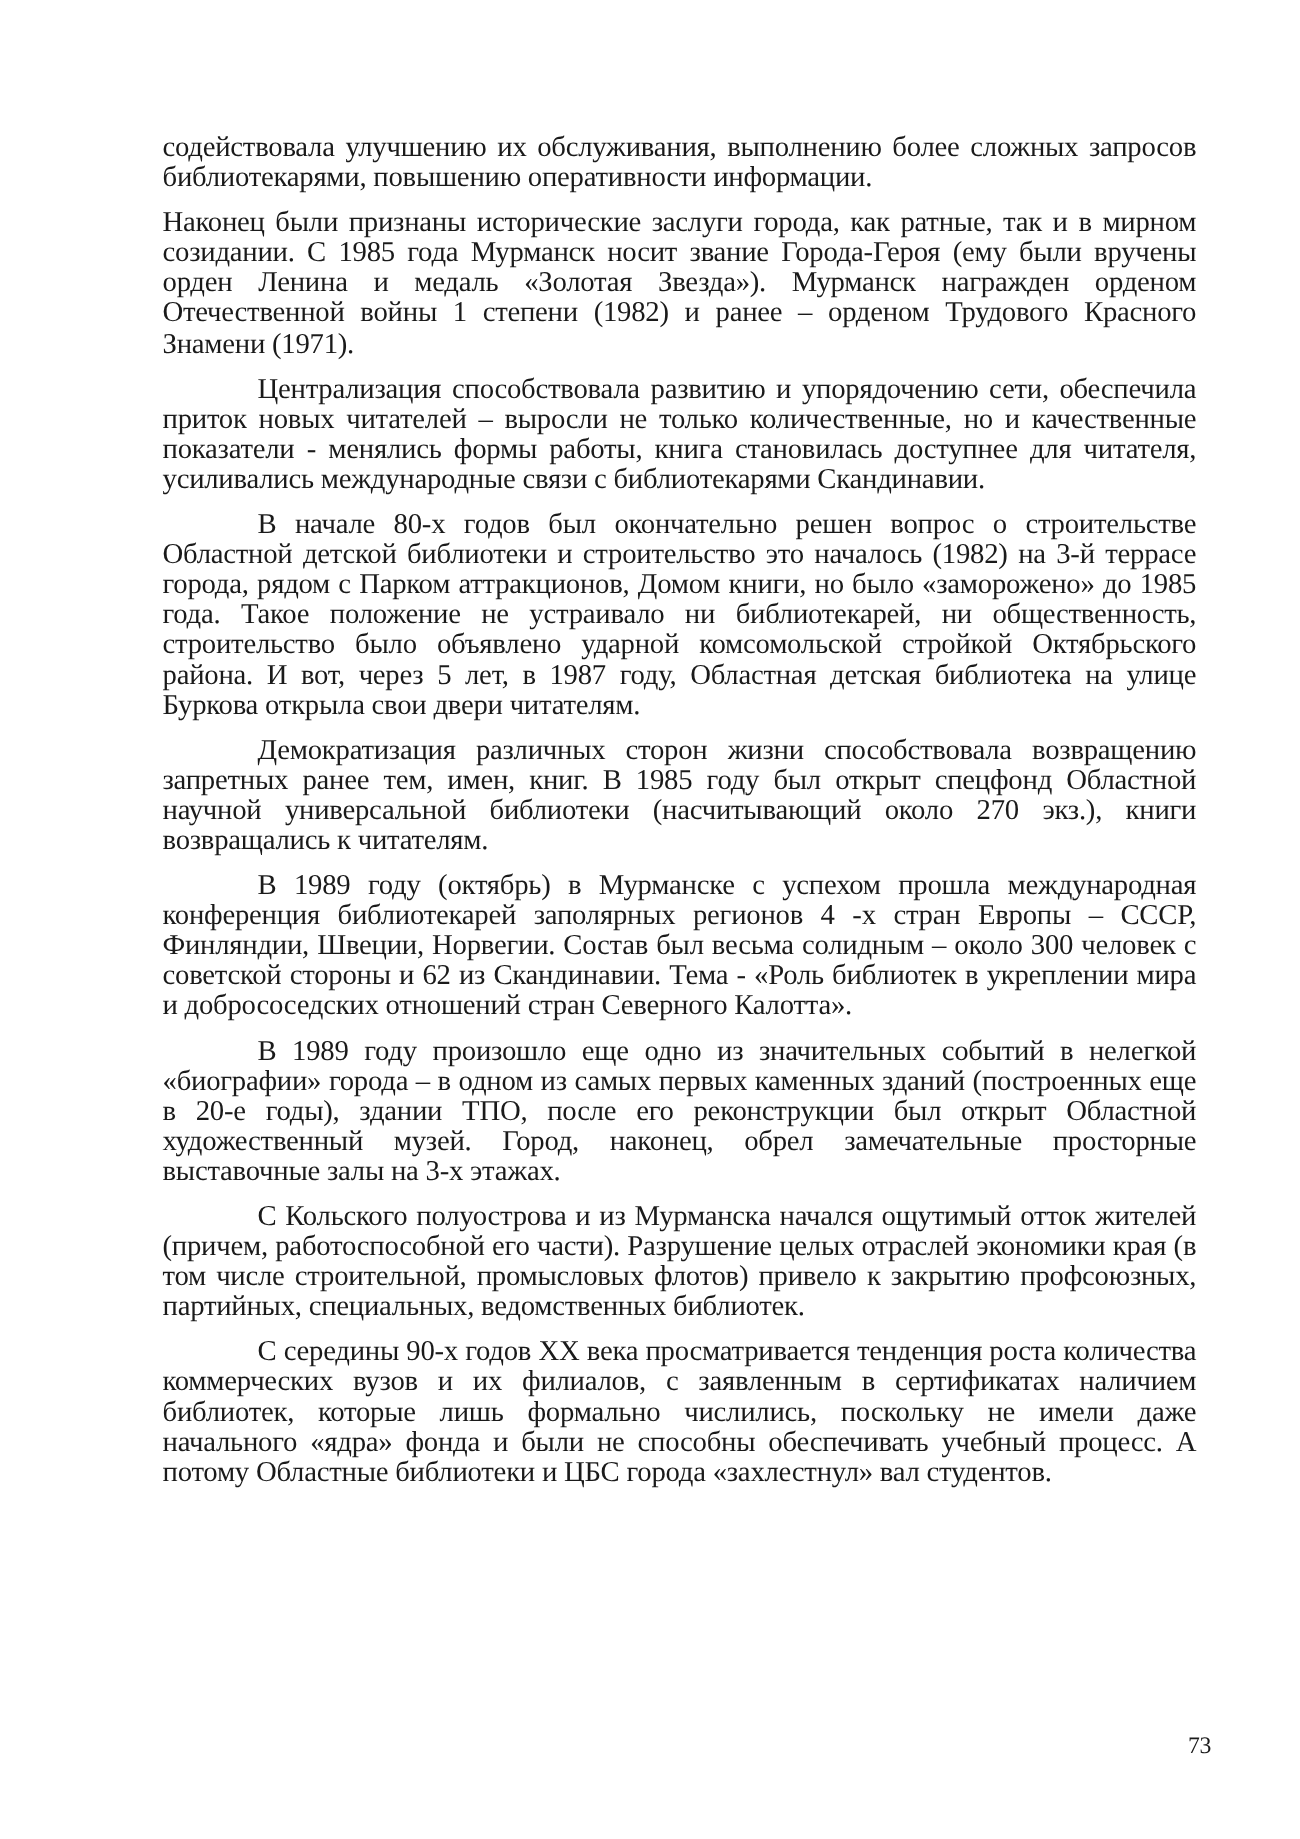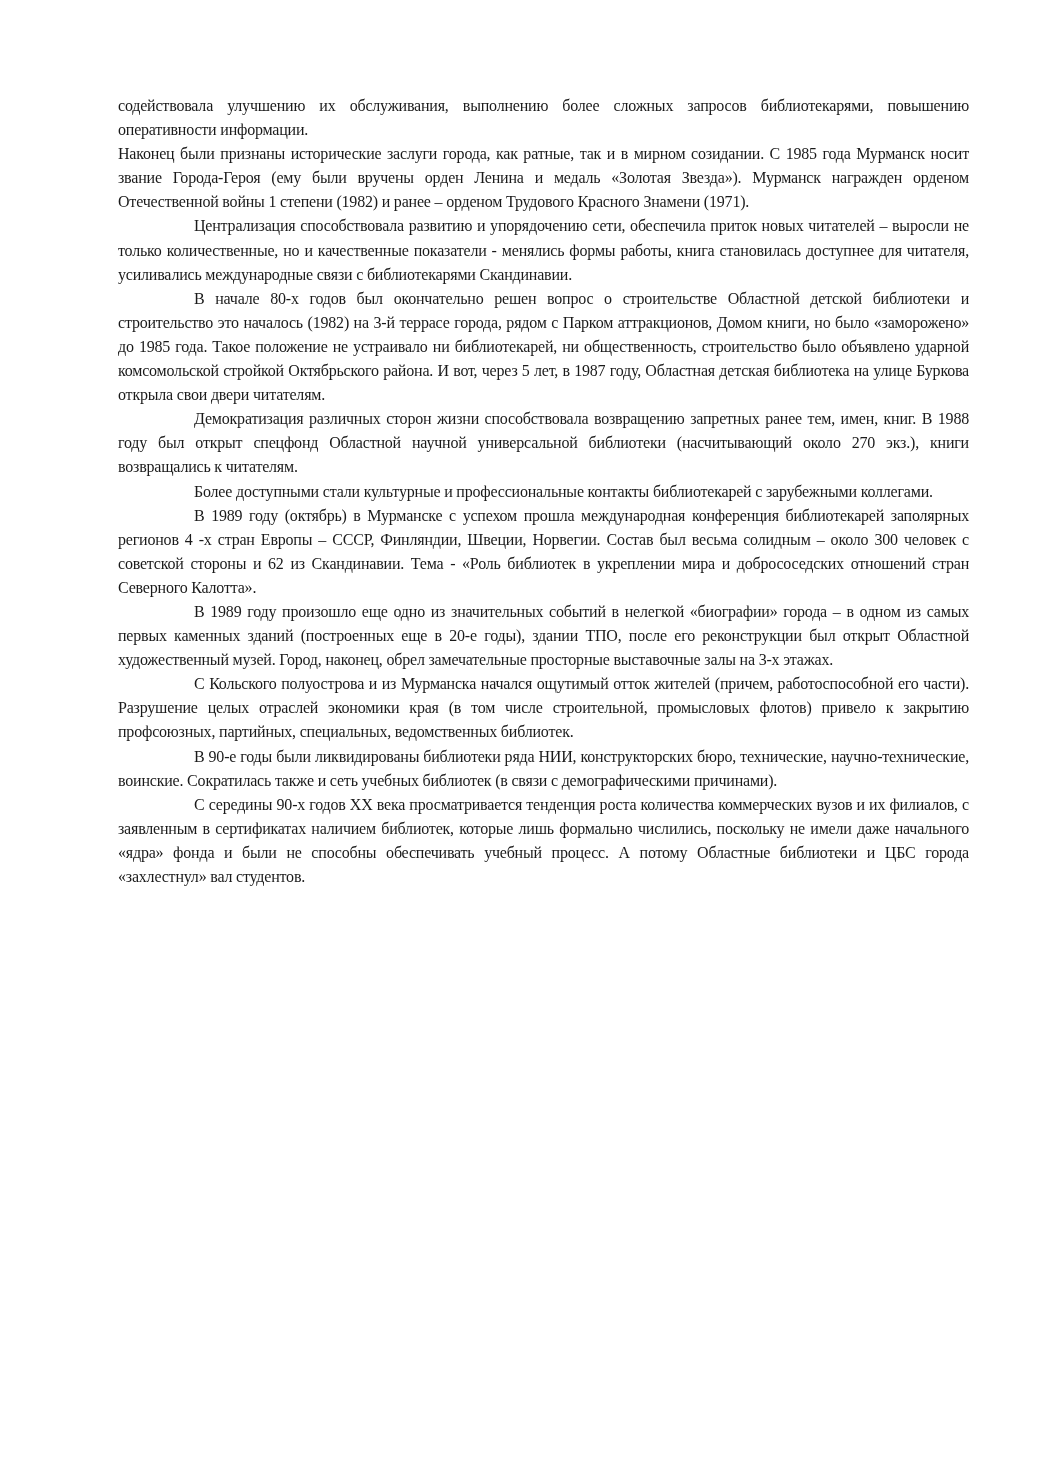--- a/index.html
+++ b/index.html
@@ -16,24 +16,24 @@
     color: #1a1a1a;
     overflow: hidden;
   }
   .page-text {
     position: absolute;
     left: 118px;
     top: 94px;
     width: 851px;
   }
   .para {
-    margin: 0;
+    margin: 12px;
     padding: 0;
     text-align: justify;
-    font-size: 16px;
+    font-size: 23px;
     line-height: 24.1px;
     letter-spacing: -0.2px;
   }
   .para.indent {
     text-indent: 76px;
   }
   .page-number {
     position: absolute;
     left: 118px;
     top: 1385px;
@@ -46,21 +46,20 @@
 </style>
 </head>
 <body>
 
 <div class="page">
   <div class="page-text">
       <p class="para">содействовала улучшению их обслуживания, выполнению более сложных запросов библиотекарями, повышению оперативности информации.</p>
       <p class="para">Наконец были признаны исторические заслуги города, как ратные, так и в мирном созидании. С 1985 года Мурманск носит звание Города-Героя (ему были вручены орден Ленина и медаль «Золотая Звезда»). Мурманск награжден орденом Отечественной войны 1 степени (1982) и ранее – орденом Трудового Красного Знамени (1971).</p>
       <p class="para indent">Централизация способствовала развитию и упорядочению сети, обеспечила приток новых читателей – выросли не только количественные, но и качественные показатели - менялись формы работы, книга становилась доступнее для читателя, усиливались международные связи с библиотекарями Скандинавии.</p>
       <p class="para indent">В начале 80-х годов был окончательно решен вопрос о строительстве Областной детской библиотеки и строительство это началось (1982) на 3-й террасе города, рядом с Парком аттракционов, Домом книги, но было «заморожено» до 1985 года. Такое положение не устраивало ни библиотекарей, ни общественность, строительство было объявлено ударной комсомольской стройкой Октябрьского района. И вот, через 5 лет, в 1987 году, Областная детская библиотека на улице Буркова открыла свои двери читателям.</p>
-      <p class="para indent">Демократизация различных сторон жизни способствовала возвращению запретных ранее тем, имен, книг. В 1988 году был открыт спецфонд Областной научной универсальной библиотеки (насчитывающий около 270 экз.), книги возвращались к читателям.</p>
-      <p class="para indent">Более доступными стали культурные и профессиональные контакты библиотекарей с зарубежными коллегами.</p>
+      <p class="para indent">Демократизация различных сторон жизни способствовала возвращению запретных ранее тем, имен, книг. В 1985 году был открыт спецфонд Областной научной универсальной библиотеки (насчитывающий около 270 экз.), книги возвращались к читателям.</p>
       <p class="para indent">В 1989 году (октябрь) в Мурманске с успехом прошла международная конференция библиотекарей заполярных регионов 4 -х стран Европы – СССР, Финляндии, Швеции, Норвегии. Состав был весьма солидным – около 300 человек с советской стороны и 62 из Скандинавии. Тема - «Роль библиотек в укреплении мира и добрососедских отношений стран Северного Калотта».</p>
       <p class="para indent">В 1989 году произошло еще одно из значительных событий в нелегкой «биографии» города – в одном из самых первых каменных зданий (построенных еще в 20-е годы), здании ТПО, после его реконструкции был открыт Областной художественный музей. Город, наконец, обрел замечательные просторные выставочные залы на 3-х этажах.</p>
       <p class="para indent">С Кольского полуострова и из Мурманска начался ощутимый отток жителей (причем, работоспособной его части). Разрушение целых отраслей экономики края (в том числе строительной, промысловых флотов) привело к закрытию профсоюзных, партийных, специальных, ведомственных библиотек.</p>
-      <p class="para indent">В 90-е годы были ликвидированы библиотеки ряда НИИ, конструкторских бюро, технические, научно-технические, воинские. Сократилась также и сеть учебных библиотек (в связи с демографическими причинами).</p>
       <p class="para indent">С середины 90-х годов ХХ века просматривается тенденция роста количества коммерческих вузов и их филиалов, с заявленным в сертификатах наличием библиотек, которые лишь формально числились, поскольку не имели даже начального «ядра» фонда и были не способны обеспечивать учебный процесс. А потому Областные библиотеки и ЦБС города «захлестнул» вал студентов.</p>
     </div>
+  <div class="page-number">73</div>
 </div>
 
 </body></html>

